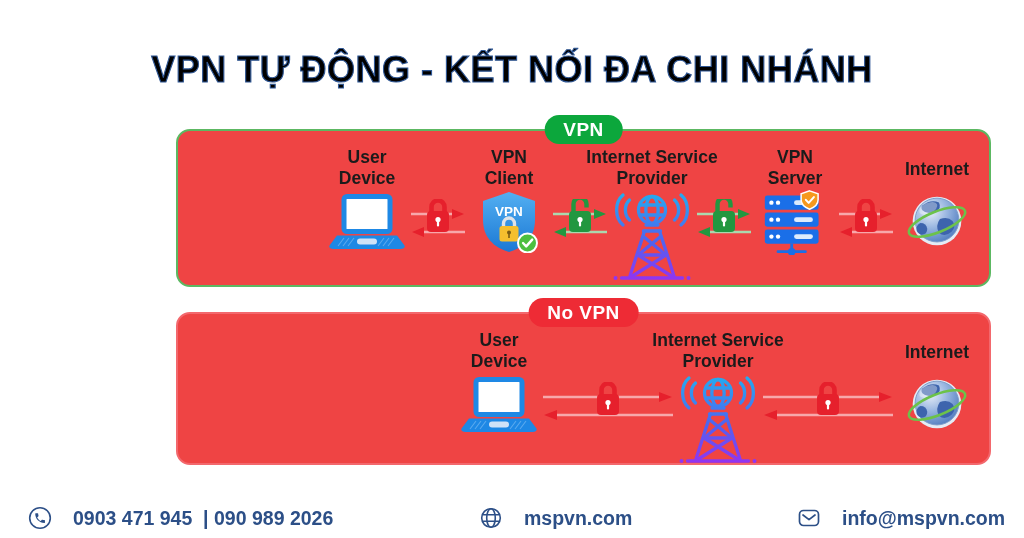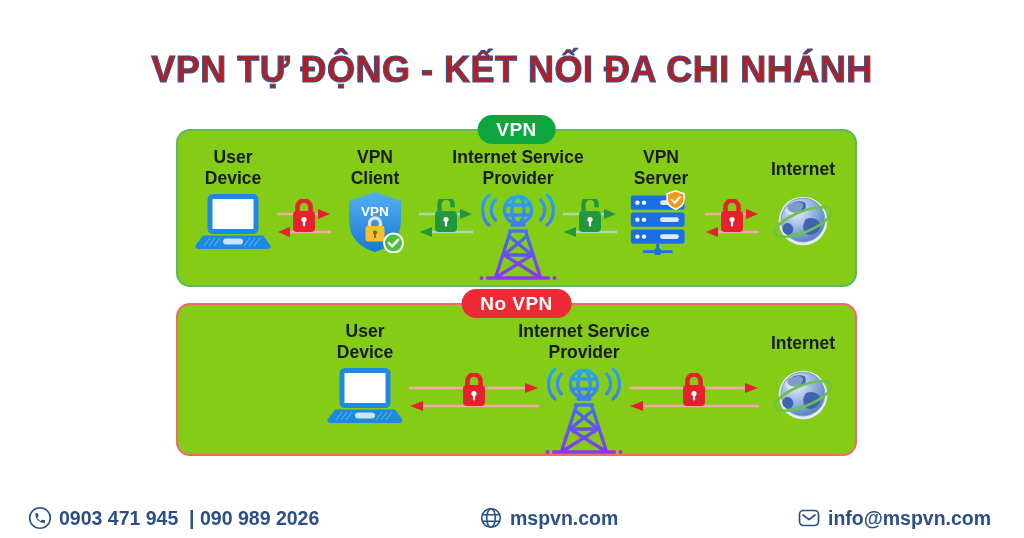--- a/index.html
+++ b/index.html
@@ -1,40 +1,40 @@
 <!DOCTYPE html>
 <html><head>
 <meta charset="utf-8">
 <style>
   *{margin:0;padding:0;box-sizing:border-box}
   html,body{width:1024px;height:538px}
   body{font-family:"Liberation Sans",sans-serif;background:#fff;position:relative;overflow:hidden}
   .stage{position:absolute;inset:0}
   .title{position:absolute;top:50px;left:0;width:100%;text-align:center;
-         font-size:36px;font-weight:bold;color:#b91c1c;letter-spacing:.5px;
+         font-size:36px;font-weight:bold;color:#000000;letter-spacing:.5px;
          -webkit-text-stroke:1.1px #2f5795;line-height:1.1}
   .logo{position:absolute;top:5px;right:12px;width:76px;height:58px}
-  .panel{position:absolute;left:176px;width:681px;border-radius:14px;background:#84cc16}
+  .panel{position:absolute;left:176px;width:815px;border-radius:14px;background:#ef4444}
   .panel-vpn{top:129px;height:158px;border:2.5px solid #5cb862}
-  .panel-novpn{top:303px;height:153px;border:2.5px solid #f3686d}
+  .panel-novpn{top:312px;height:153px;border:2.5px solid #f3686d}
   .pill{position:absolute;top:-16px;left:50%;transform:translateX(-50%);
         height:29px;line-height:29px;padding:0 19px;border-radius:16px;color:#fff;
         font-weight:bold;font-size:19px;letter-spacing:.5px;white-space:pre}
   .pill-green{background:#0ca73c}
   .pill-red{background:#ee2b35}
   .row{position:absolute;left:8px;right:8px;top:16px;display:flex;justify-content:flex-end;align-items:flex-start}
   .node{width:88px;display:flex;flex-direction:column;align-items:center;flex:0 0 auto}
   .node-tall{width:90px}
   .node-label{height:44px;font-size:17.5px;font-weight:bold;color:#1b1b1b;line-height:1.2;
               text-align:center;white-space:pre-line;width:max-content}
   .label-center{display:flex;align-items:center;justify-content:center}
   .icon-slot{position:relative;height:58px;margin-top:2px;display:flex;align-items:center;justify-content:center;width:100%}
   .icon-slot-tall svg{position:absolute;top:-4px;left:0}
   .link{flex:0 0 auto;margin-top:52px}
-  .footer-item{position:absolute;top:506px;display:flex;align-items:center;gap:7px;
+  .footer-item{position:absolute;top:506px;display:flex;align-items:center;gap:21px;
                color:#2c4f87;font-weight:bold;font-size:19.5px}
   .pre{white-space:pre}
   .hidden-defs{position:absolute;width:0;height:0;overflow:hidden}
 </style>
 </head>
 <body>
 
 <svg class="hidden-defs" aria-hidden="true">
   <defs>
     <linearGradient id="gradTower" x1="0" y1="0" x2="0" y2="96" gradientUnits="userSpaceOnUse">

